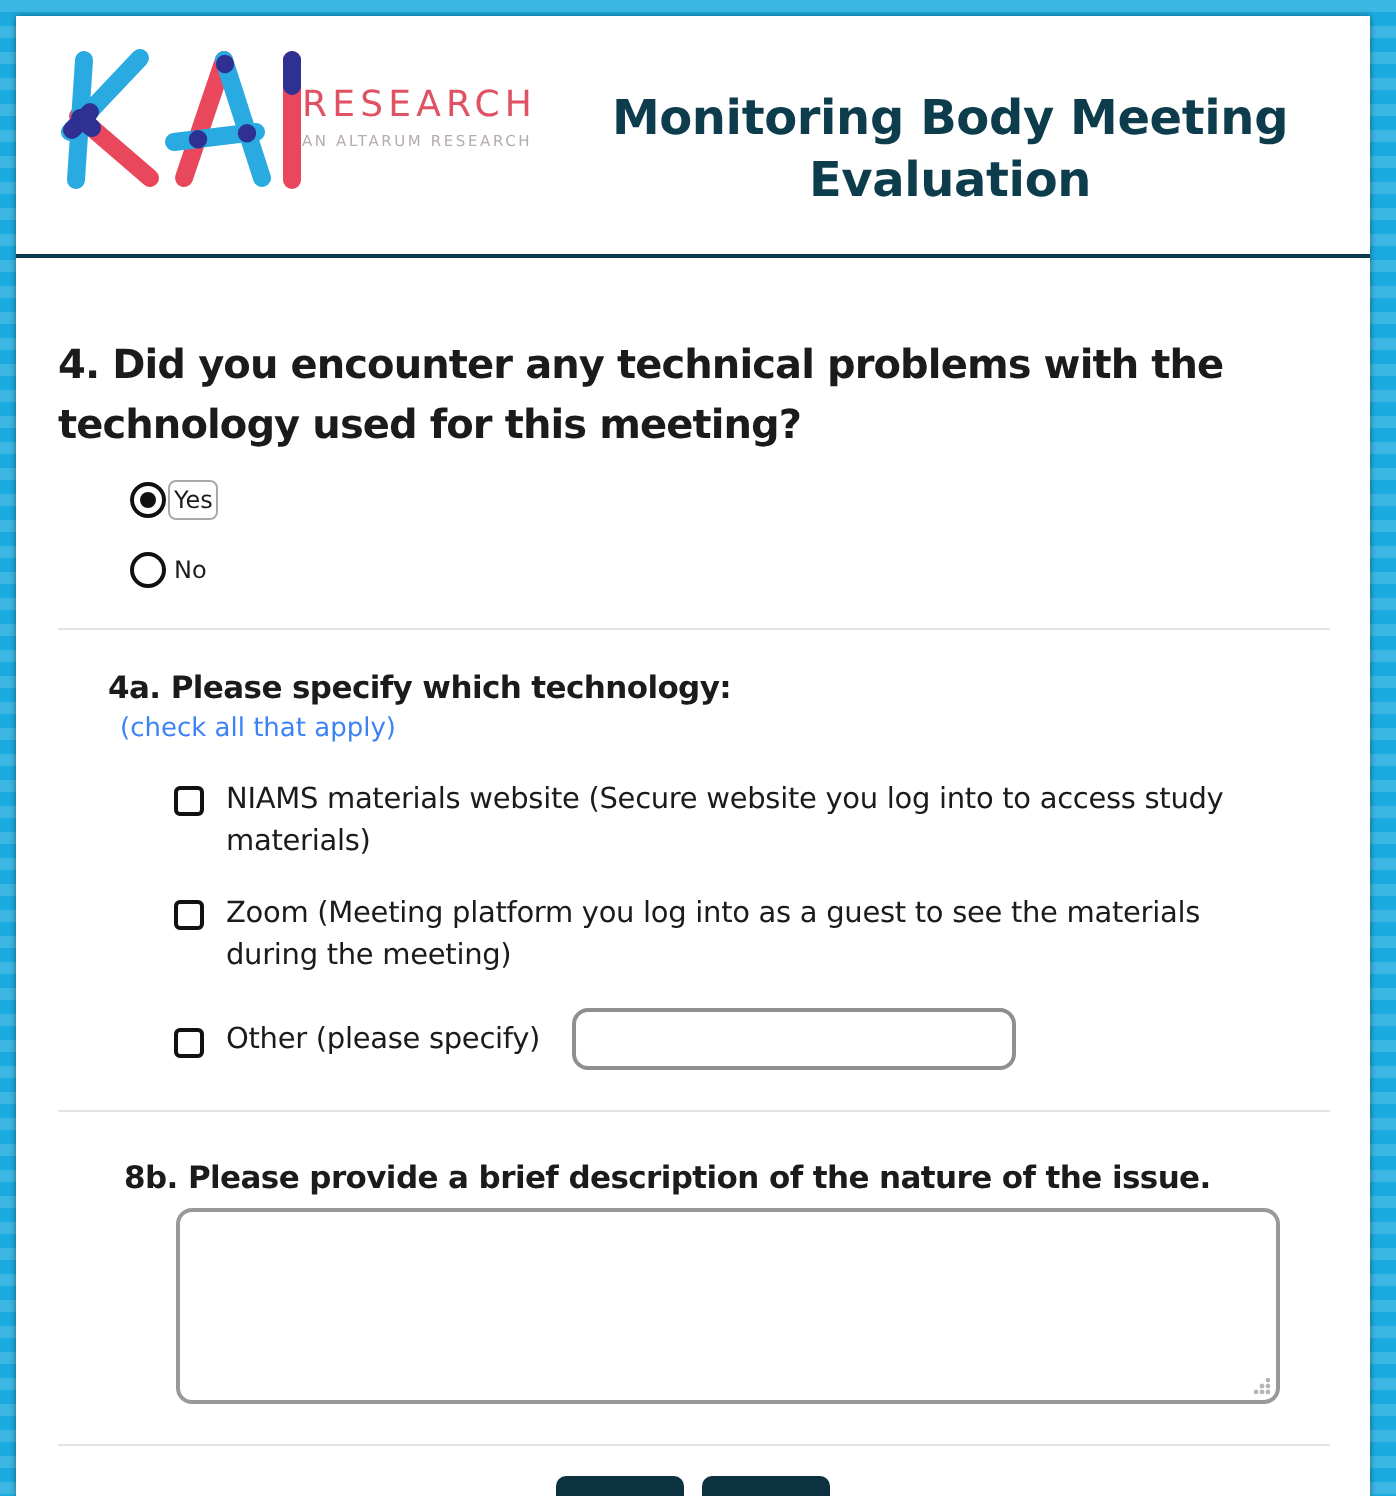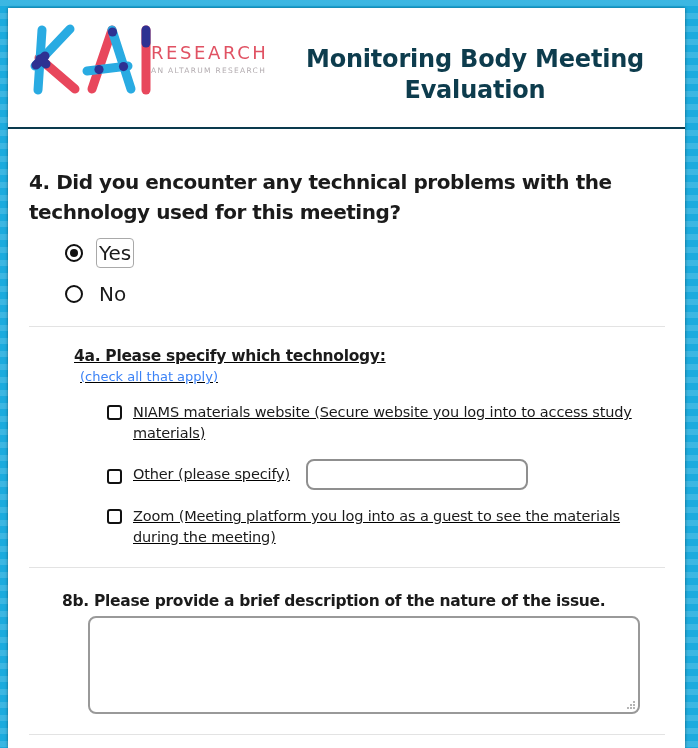--- a/index.html
+++ b/index.html
@@ -55,29 +55,29 @@
   .radio-row{ display:flex; align-items:center; margin-bottom:17px; cursor:pointer; }
   .radio{
     width:18px; height:18px; border:2px solid #111; border-radius:50%;
     flex:0 0 auto; position:relative; background:#fff;
   }
   .radio.selected::after{
     content:""; position:absolute; left:3px; top:3px;
     width:8px; height:8px; border-radius:50%; background:#111;
   }
   .radio-label{
-    margin-left:16px; font-size:20px; color:#1b1b1b; line-height:1.2;
+    margin-left:4px; font-size:12px; color:#1b1b1b; line-height:1.2;
   }
   .radio-label.focused{
     outline:1px solid #a9a9a9; outline-offset:2px; border-radius:1px;
   }
 
   .divider{ height:1px; background:#e3e3e3; margin:20px 20px 0 21px; }
 
-  .q4a{ margin:20px 40px 0 66px;text-decoration:underline; }
+  .q4a{ margin:20px 40px 0 46px; }
   .q-sublabel{
     font-size:15.5px; font-weight:bold; color:#1b1b1b; letter-spacing:-0.3px;
   }
   .q-hint{ margin:4px 0 0 6px; font-size:13px; color:#3b82f6; }
   .check-list{ margin:18px 0 0 33px; }
   .check-row{ display:flex; align-items:flex-start; margin-bottom:16px; cursor:pointer; }
   .checkbox{
     width:15px; height:15px; border:2px solid #111; border-radius:3px;
     flex:0 0 auto; margin-top:3px; background:#fff;
   }
@@ -174,28 +174,28 @@
 
     <div class="q4a">
       <div class="q-sublabel">4a. Please specify which technology:</div>
       <div class="q-hint">(check all that apply)</div>
 
       <div class="check-list">
         <div class="check-row">
           <span class="checkbox"></span>
           <span class="check-label">NIAMS materials website (Secure website you log into to access study materials)</span>
         </div>
+        <div class="check-row">
+          <span class="checkbox"></span>
+          <span class="check-label">Zoom (Meeting platform you log into as a guest to see the materials during the meeting)</span>
+        </div>
         <div class="check-row other">
           <span class="checkbox"></span>
           <span class="check-label">Other (please specify)</span>
           <input class="other-input" type="text" value="" style="">
-        </div>
-        <div class="check-row">
-          <span class="checkbox"></span>
-          <span class="check-label">Zoom (Meeting platform you log into as a guest to see the materials during the meeting)</span>
         </div>
       </div>
     </div>
 
     <div class="divider"></div>
 
     <div class="q4b">
       <div class="q-sublabel">8b. Please provide a brief description of the nature of the issue.</div>
       <div class="textarea-wrap">
         <textarea class="q4b-textarea" style=""></textarea>

